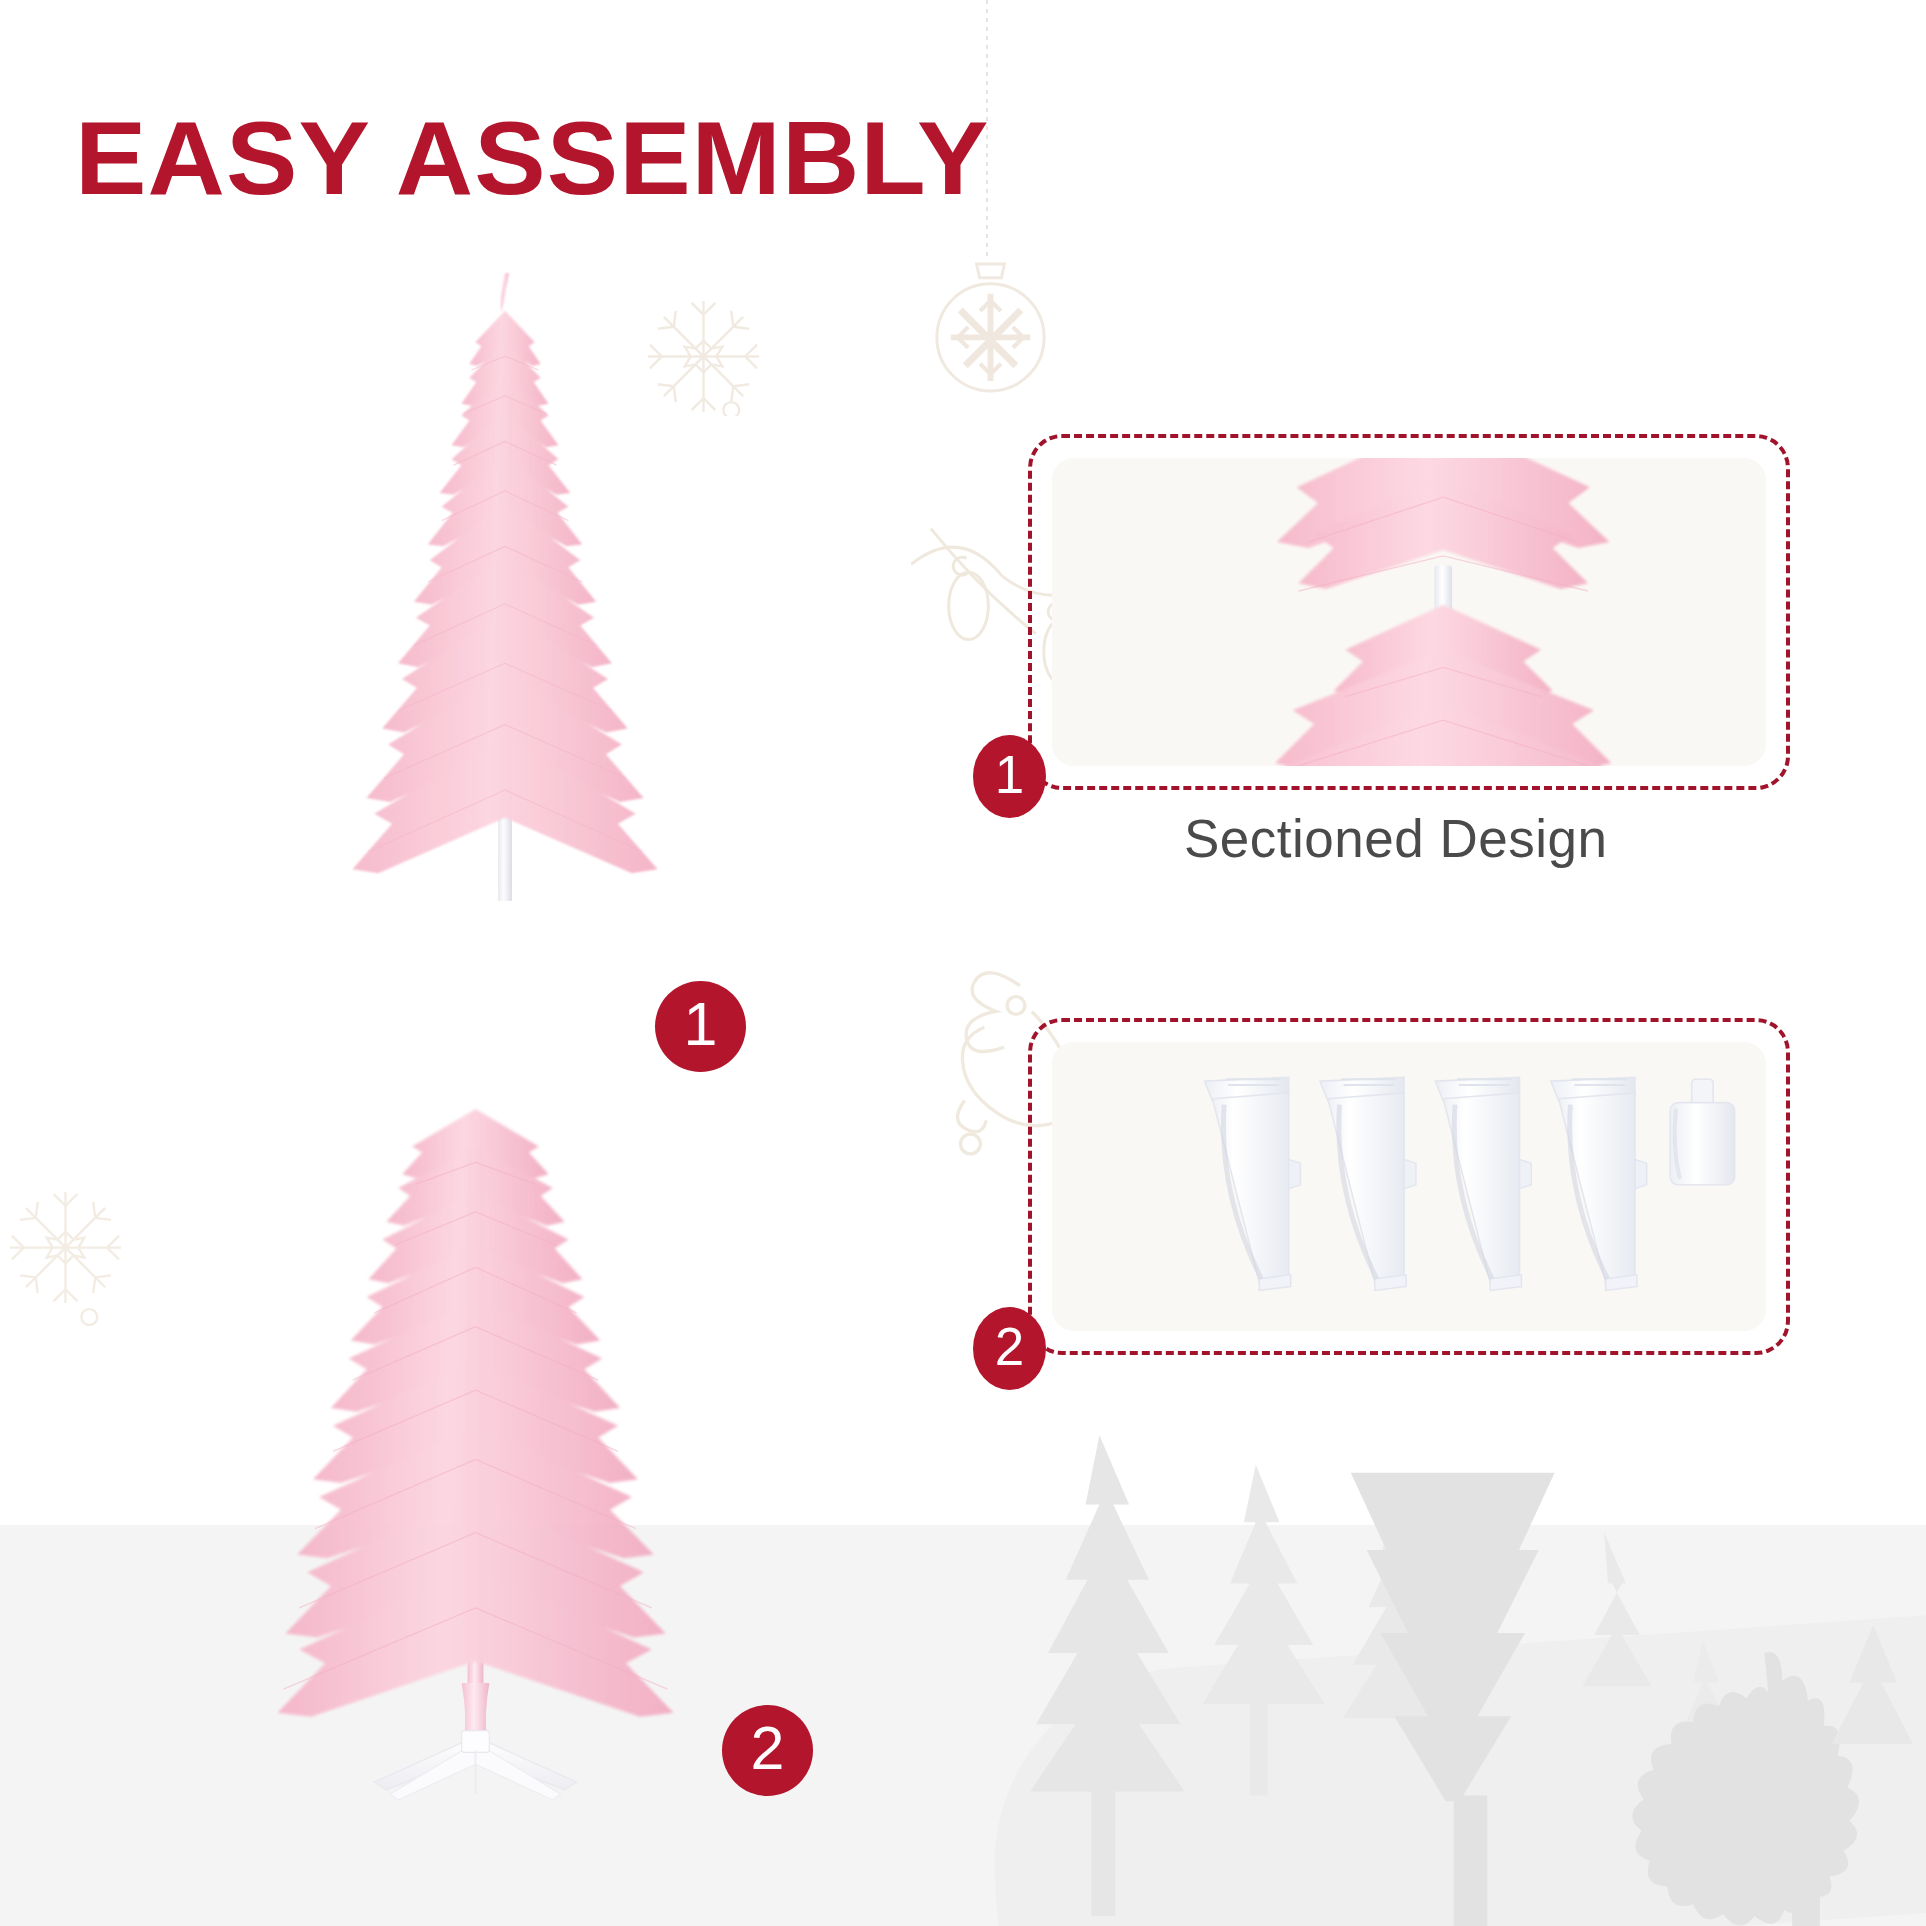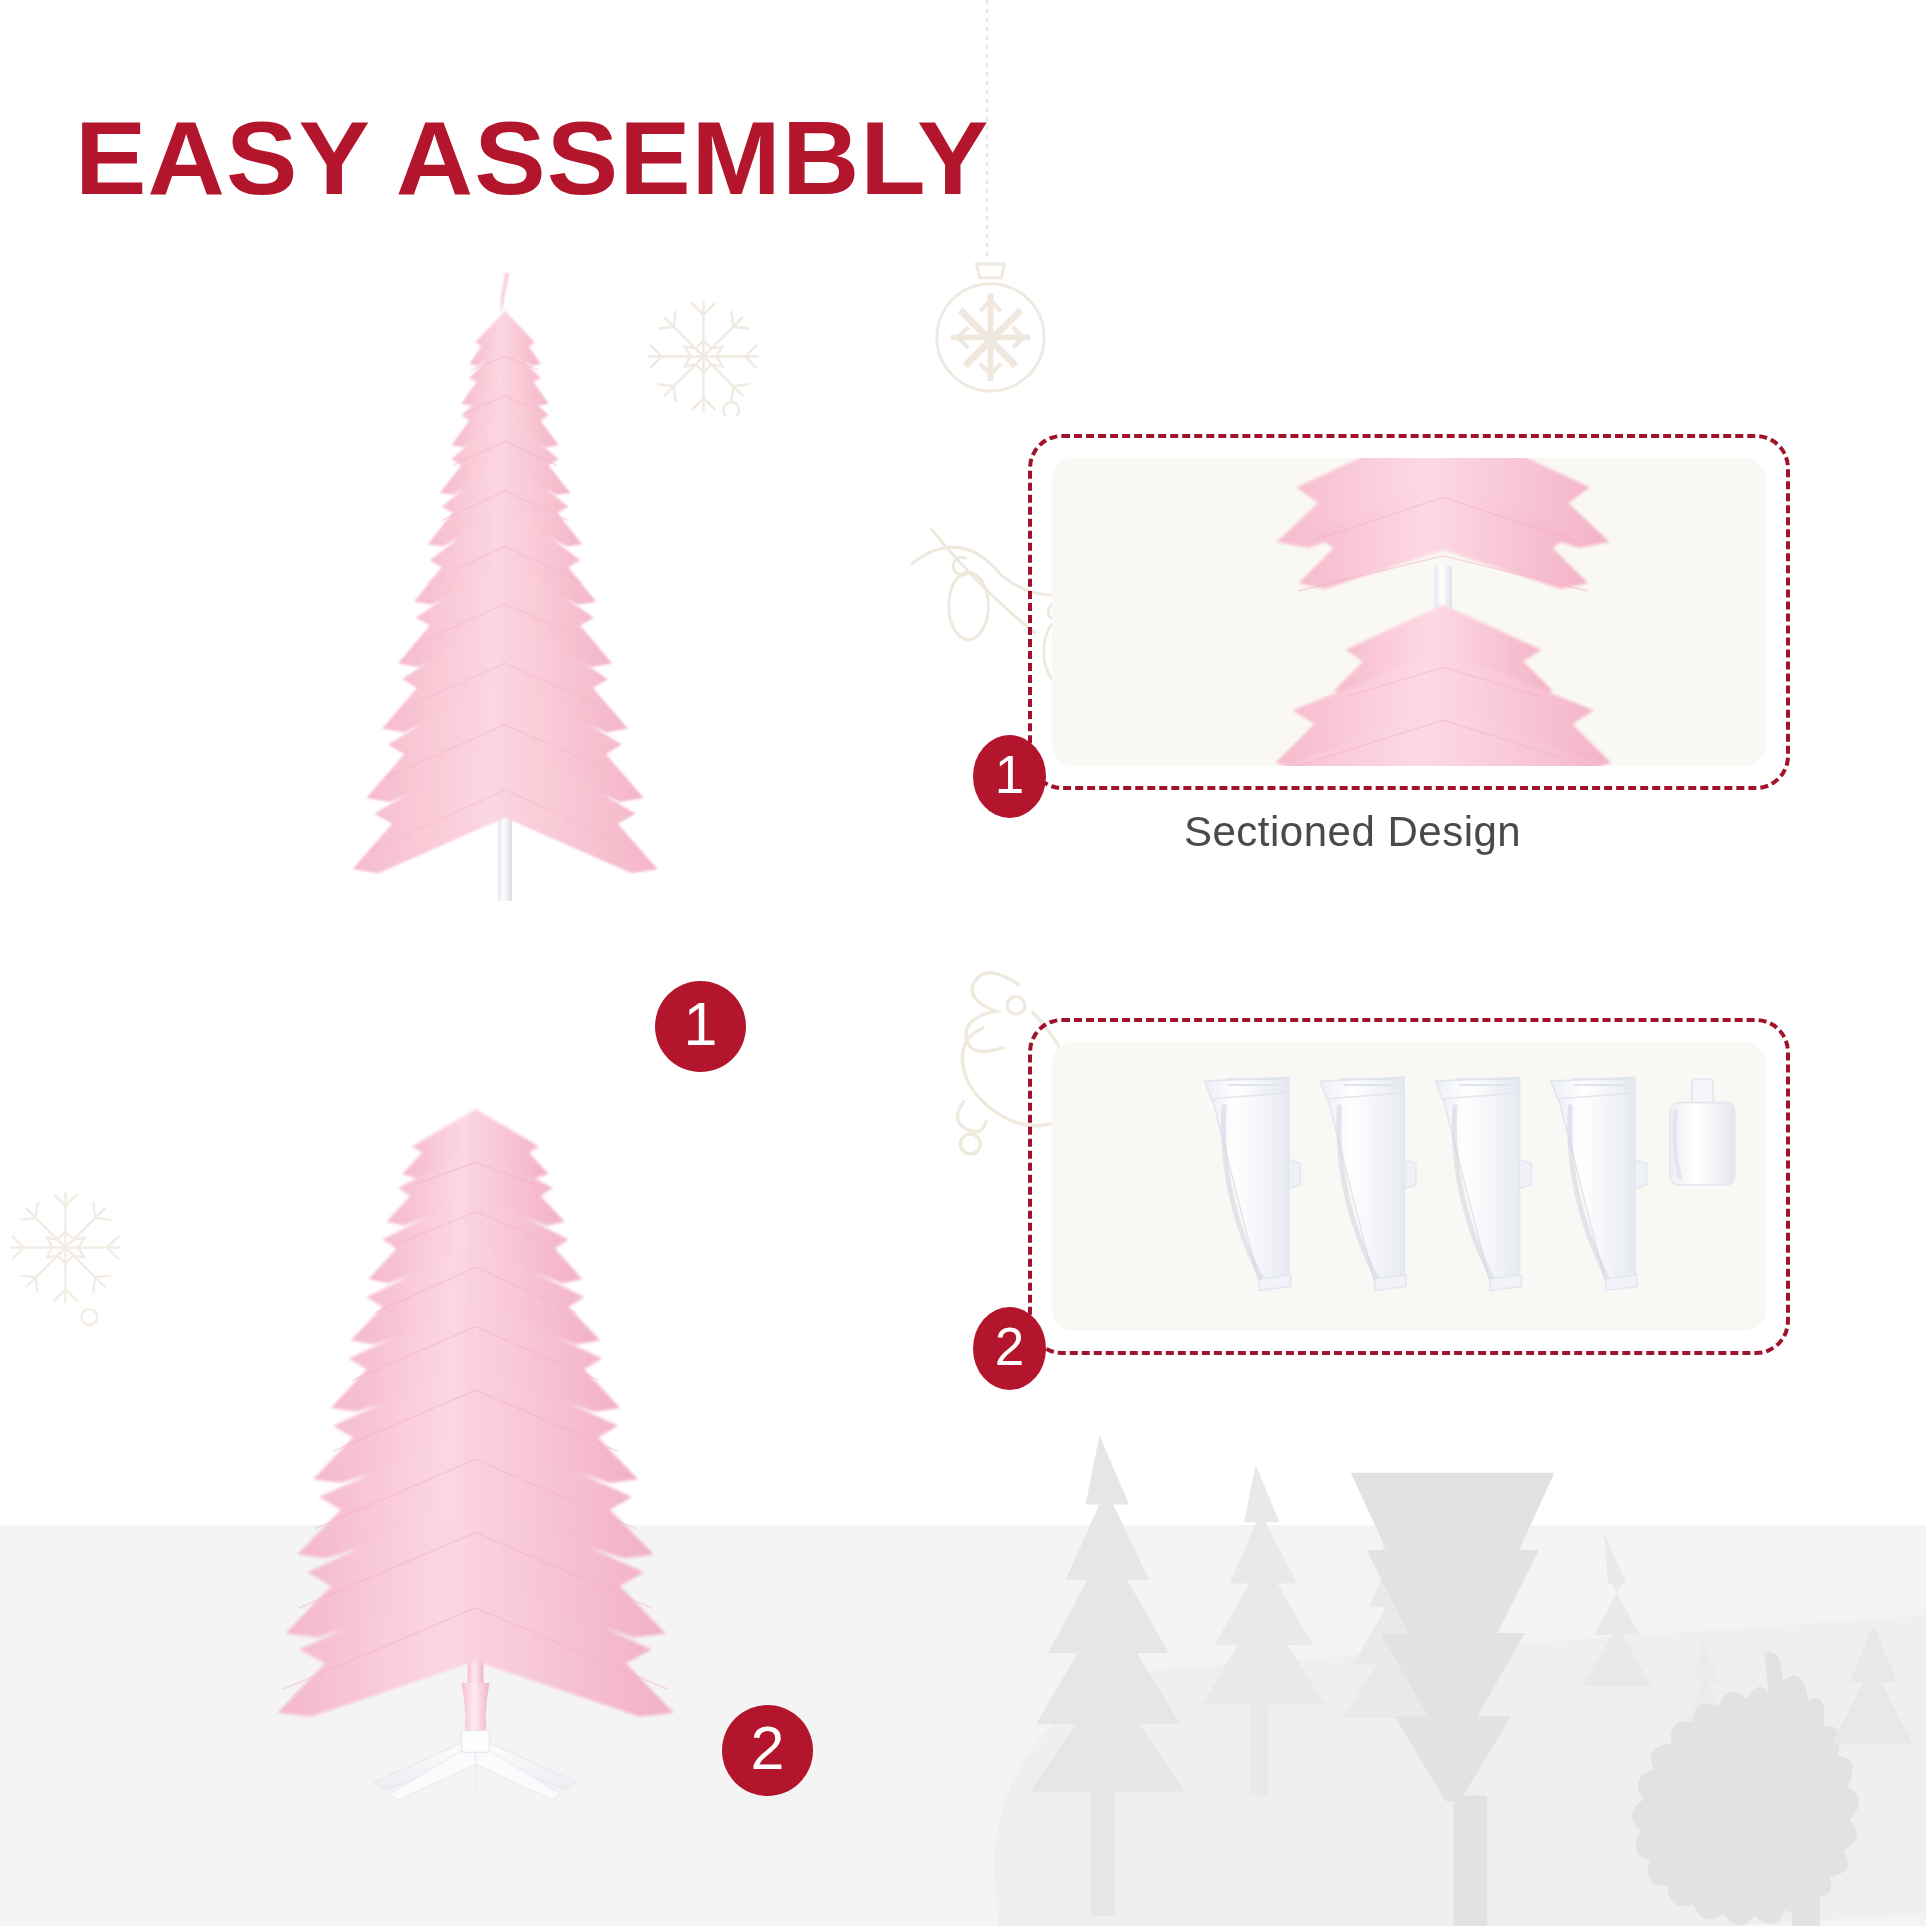--- a/index.html
+++ b/index.html
@@ -119,21 +119,21 @@
     line-height: 1;
     font-family: "Liberation Sans", sans-serif;
     padding-bottom: 4px;
     z-index: 5;
   }
   #badge-sm-1 { left: 973px; top: 735px; }
   #badge-sm-2 { left: 973px; top: 1307px; }
 
   .caption {
     position: absolute;
-    font-size: 42px;
+    font-size: 53px;
     color: #4a4a4a;
     font-family: "Liberation Sans Narrow", "Liberation Sans", sans-serif;
     white-space: nowrap;
     letter-spacing: 0.5px;
   }
   #caption-1 { left: 1184px; top: 808px; }
   #caption-2 { left: 1196px; top: 1382px; }
   .cap-img { position: absolute; inset: 0; }
 </style>
 </head>

